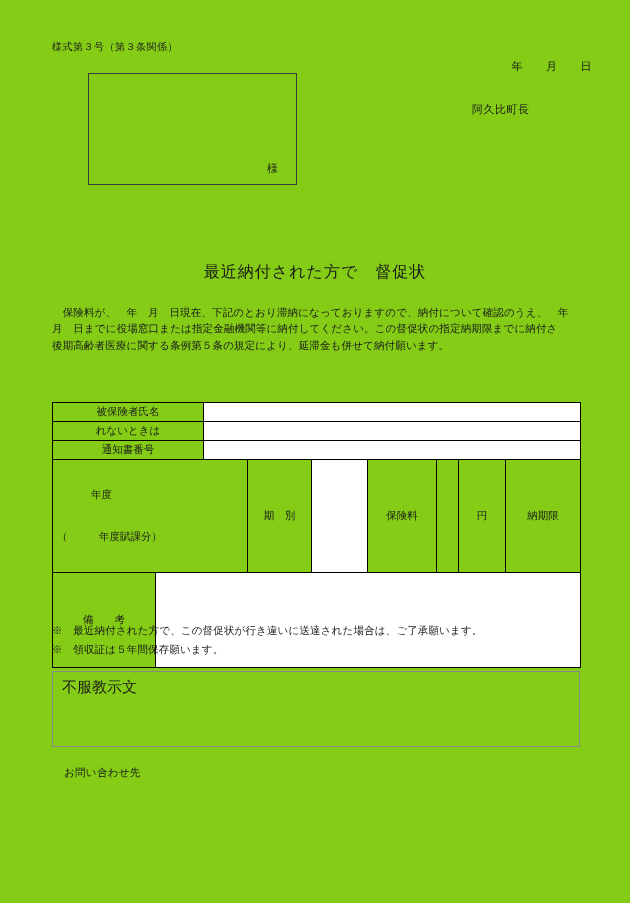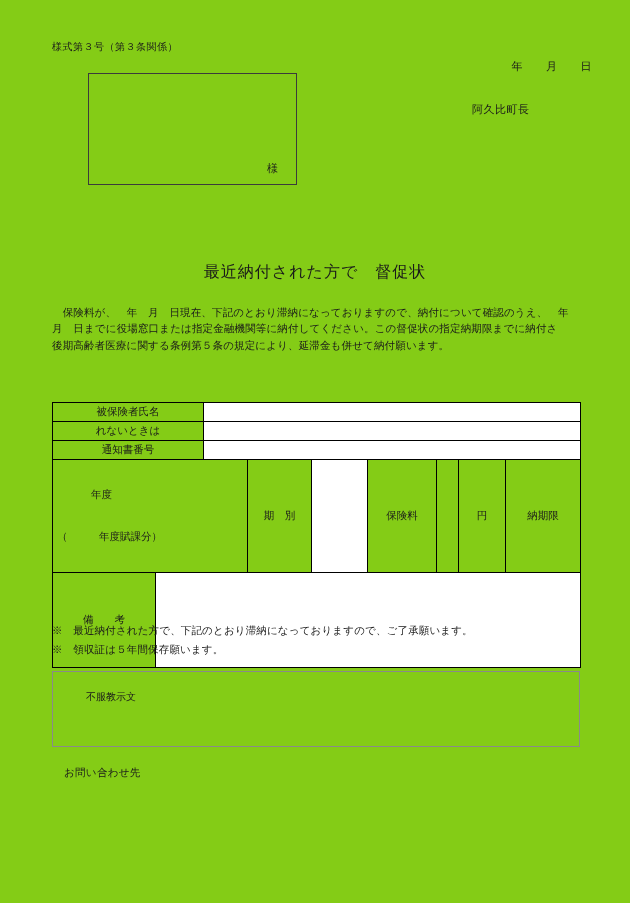--- a/index.html
+++ b/index.html
@@ -160,24 +160,23 @@
     left: 52px;
     top: 671px;
     width: 528px;
     height: 76px;
     border: 1px solid #8a8a8a;
     box-sizing: border-box;
   }
   .appeal-label {
     position: absolute;
     left: 9px;
-    top: 18px;
-    font-size: 10px;
-    white-space: pre;
-    margin-left: 24px;
+    top: 6px;
+    font-size: 15px;
+    white-space: pre;
   }
 
   
   .contact {
     position: absolute;
     left: 64px;
     top: 766px;
     font-size: 10.5px;
     letter-spacing: 0.3px;
     white-space: pre;
@@ -244,21 +243,21 @@
         <td class="lbl">納期限</td>
       </tr>
       <tr class="row-note">
         <td class="lbl">備　　考</td>
         <td class="cell-blank" colspan="8"></td>
       </tr>
     </tbody>
   </table>
 
   <div class="notes">
-    <span class="ln">※　最近納付された方で、下記のとおり滞納になっておりますので、ご了承願います。</span>
+    <span class="ln">※　最近納付された方で、この督促状が行き違いに送達された場合は、ご了承願います。</span>
     <span class="ln">※　領収証は５年間保存願います。</span>
   </div>
 
   <div class="appeal-box">
     <span class="appeal-label">不服教示文</span>
   </div>
 
   <div class="contact">お問い合わせ先</div>
 
 </div>

